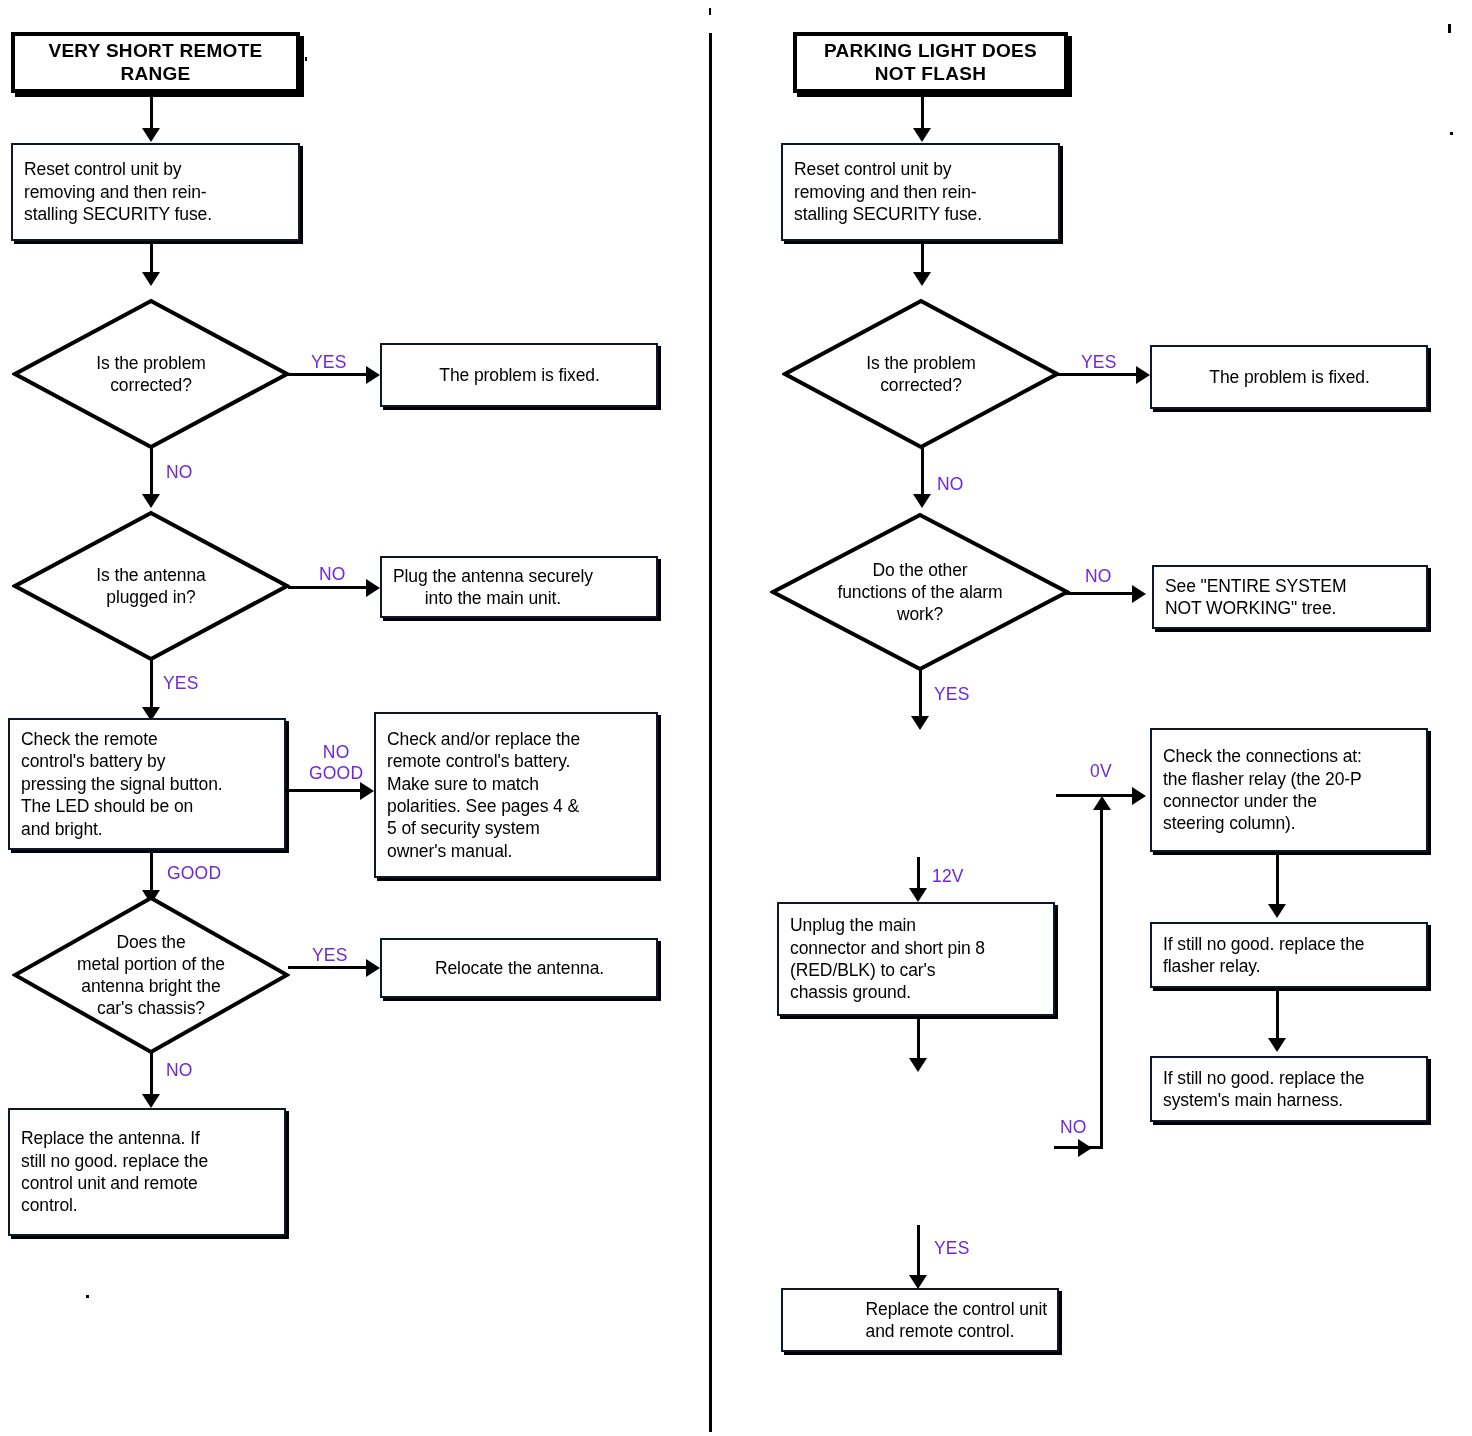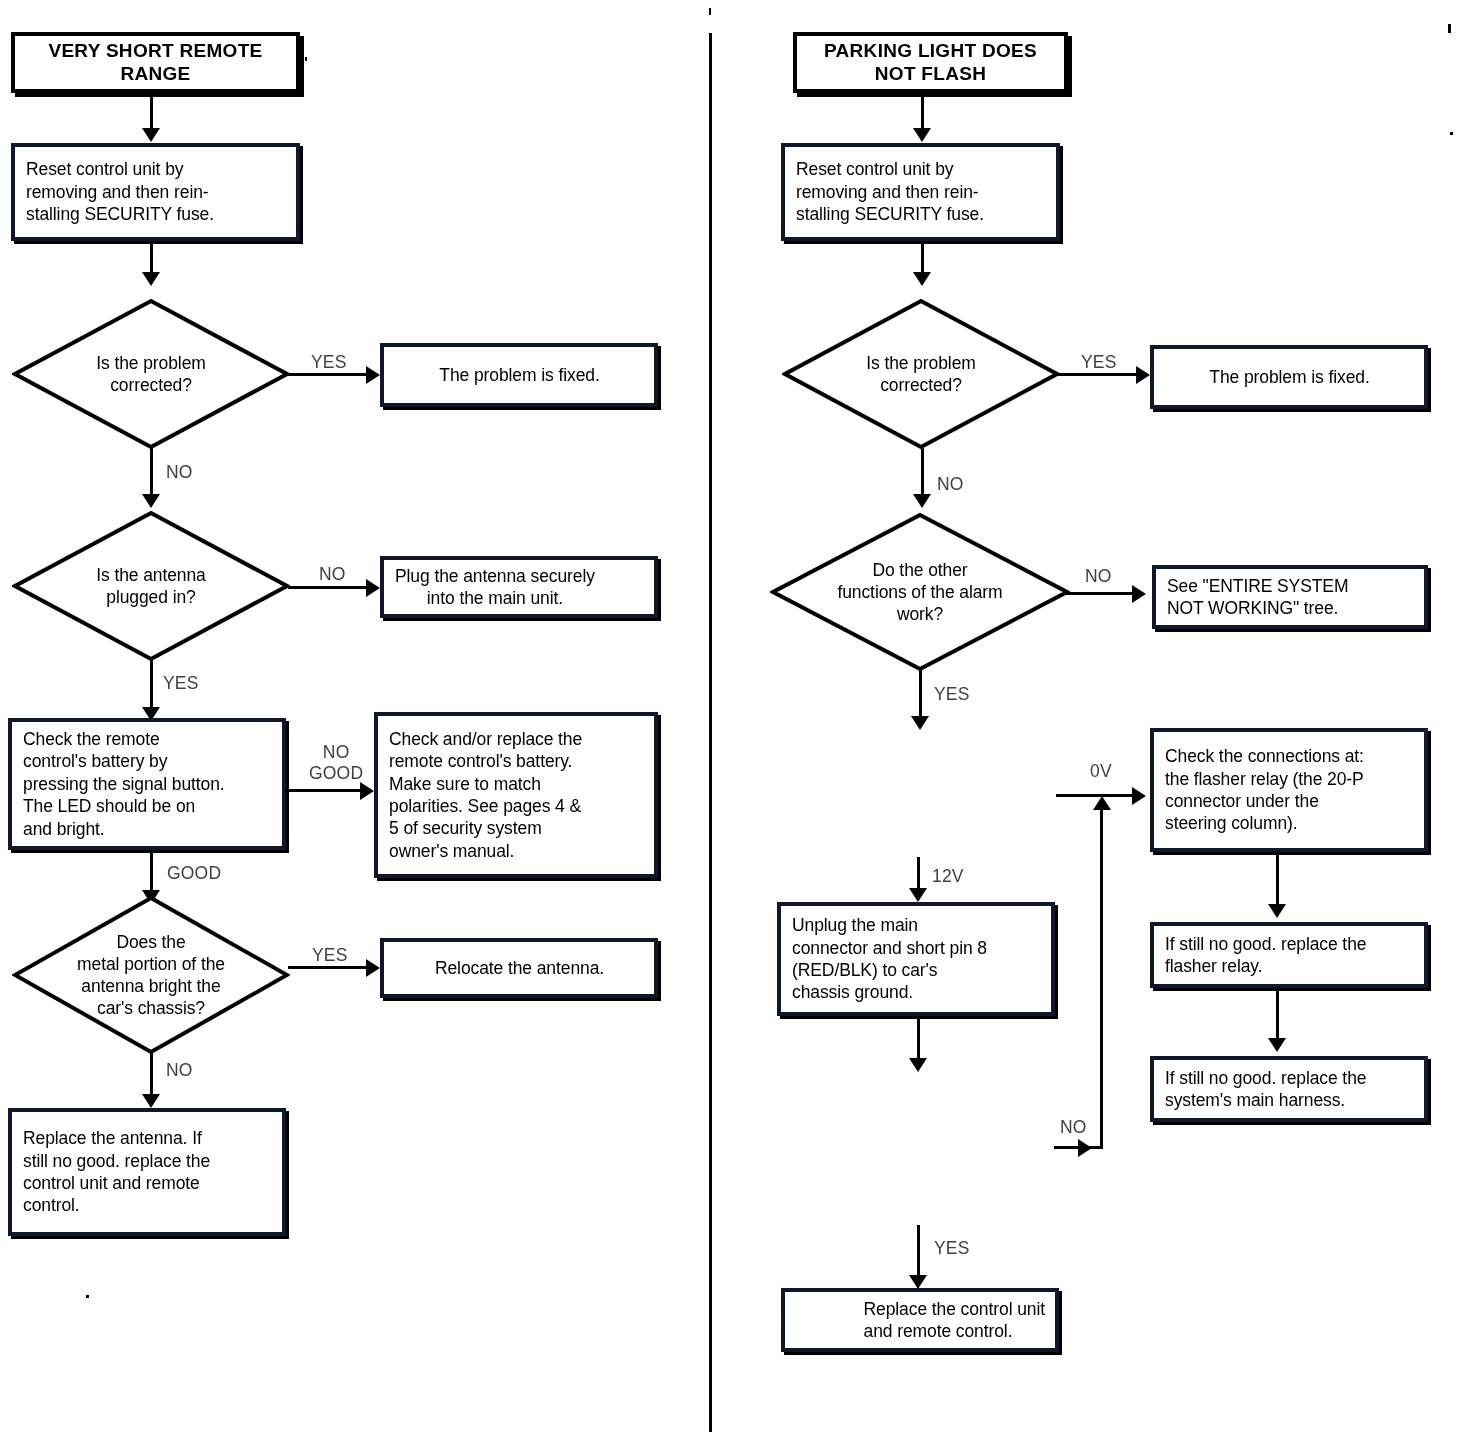--- a/index.html
+++ b/index.html
@@ -19,21 +19,21 @@
   }
 
   
   .node {
     position: absolute;
     box-sizing: border-box;
   }
 
   
   .box {
-    border: 4px solid #0f172a;
+    border: 2px solid #0f172a;
     background: #fff;
     box-shadow: 3px 3px 0 0 #000;
     display: flex;
     align-items: center;
     padding: 7px 10px 7px 11px;
     box-sizing: border-box;
   }
   .box .txt {
     font-size: 17.5px;
     line-height: 1.28;
@@ -114,21 +114,21 @@
     border-left: 14px solid #000;
   }
 
   
   .elabel {
     position: absolute;
     font-size: 17.5px;
     line-height: 1.2;
     letter-spacing: 0.2px;
     white-space: pre-line;
-    color: #404040;
+    color: #6d28d9;
   }
 
   
   .divider {
     position: absolute;
     width: 3px;
     background: #000;
   }
 
   

